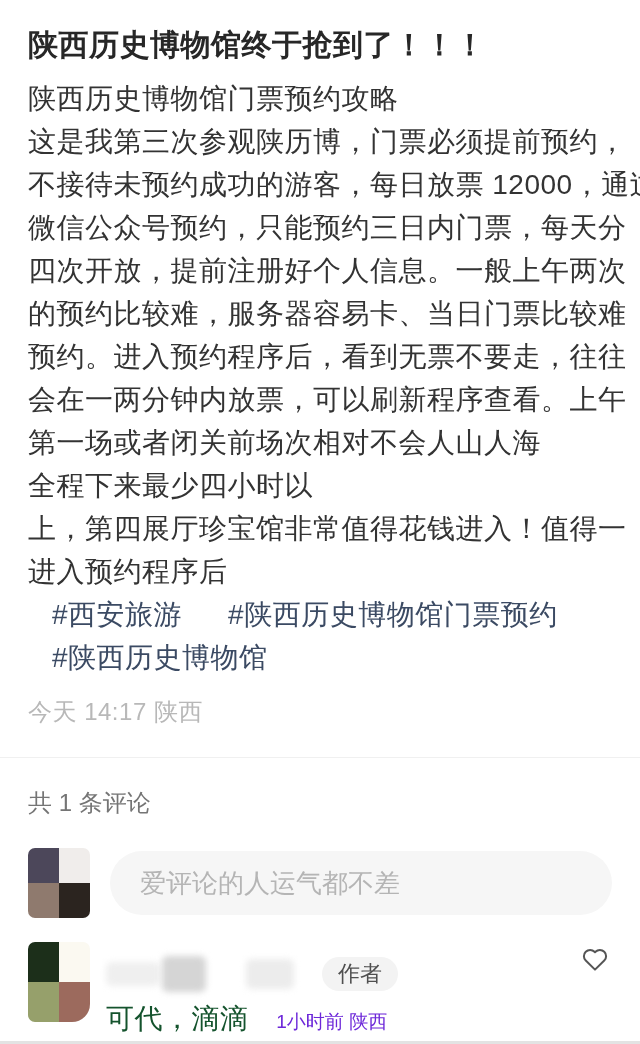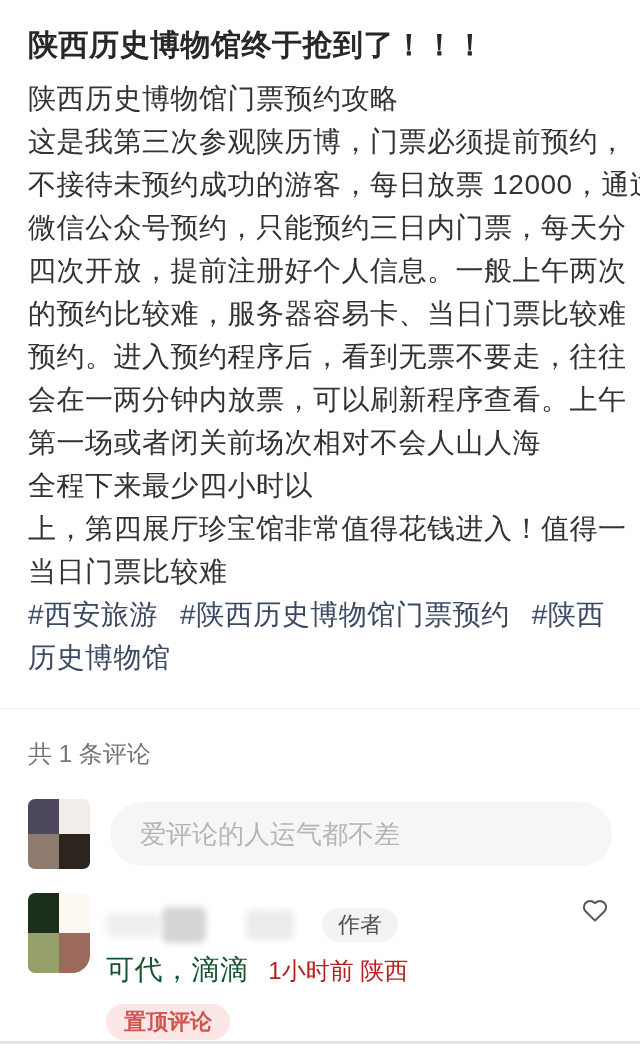--- a/index.html
+++ b/index.html
@@ -13,21 +13,21 @@
   .post-title {
     font-size:30px; line-height:38px; font-weight:700; color:#272727;
     letter-spacing:0.5px;
   }
   .post-content { margin-top:13px; }
   .content-line {
     font-size:28px; line-height:43px; color:#333333; letter-spacing:0.5px;
     white-space:nowrap;
   }
   .hashtags { line-height:43px; font-size:28px; letter-spacing:0.5px; }
-  .hashtag { color:#3b4a63; margin-right:22px; display:inline; }
+  .hashtag { color:#3b4a63; margin-right:22px; display:inline;margin-left:24px; }
   .post-meta {
     margin-top:17px; font-size:24px; color:#b8b8b8; letter-spacing:0.5px;
   }
   .divider { height:1px; background:#f0f0f0; margin:29px -28px 0; }
 
   .comments-count { margin-top:29px; font-size:24px; color:#757575; }
 
   .comment-input-row { margin-top:29px; display:flex; align-items:center; }
   .avatar {
     width:62px; flex:0 0 62px; border-radius:7px; overflow:hidden;
@@ -53,21 +53,21 @@
   .blob { display:inline-block; border-radius:6px; filter:blur(3px); }
   .blob.b1 { width:54px; height:24px; background:#efefef; }
   .blob.b2 { width:44px; height:36px; background:#d5d5d5; margin-left:2px; }
   .blob.b3 { width:48px; height:30px; background:#ececec; margin-left:40px; }
   .author-badge {
     margin-left:28px; background:#f3f3f3; color:#4f4f4f; font-size:22px;
     padding:4px 16px; border-radius:999px; line-height:1.2;
   }
   .text-row { margin-top:10px; font-size:28px; line-height:34px; }
   .c-text { color:#14532d; letter-spacing:0.5px; }
-  .c-meta { color:#b91c1c; font-size:24px; margin-left:12px; }
+  .c-meta { color:#6d28d9; font-size:19px; margin-left:20px; }
   .pinned-row { margin-top:16px; }
   .pinned {
     display:inline-block; background:#fbe7e6; color:#d25350; font-size:22px;
     font-weight:700; padding:5px 18px; border-radius:999px; line-height:1.2;
   }
   .like-btn { position:absolute; right:2px; top:2px; width:30px; height:30px; }
   .bottom-strip {
     position:absolute; left:0; right:0; bottom:0; height:3px; background:#e3e3e3;
   }
 </style>
@@ -83,25 +83,26 @@
       <div class="content-line">这是我第三次参观陕历博，门票必须提前预约，</div>
       <div class="content-line">不接待未预约成功的游客，每日放票 12000，通过</div>
       <div class="content-line">微信公众号预约，只能预约三日内门票，每天分</div>
       <div class="content-line">四次开放，提前注册好个人信息。一般上午两次</div>
       <div class="content-line">的预约比较难，服务器容易卡、当日门票比较难</div>
       <div class="content-line">预约。进入预约程序后，看到无票不要走，往往</div>
       <div class="content-line">会在一两分钟内放票，可以刷新程序查看。上午</div>
       <div class="content-line">第一场或者闭关前场次相对不会人山人海</div>
       <div class="content-line">全程下来最少四小时以</div>
       <div class="content-line">上，第四展厅珍宝馆非常值得花钱进入！值得一</div>
-      <div class="content-line">当日门票比较难</div>
+      <div class="content-line">进入预约程序后</div>
     </div>
 
   <div class="hashtags"><span class="hashtag">#西安旅游</span><span class="hashtag">#陕西历史博物馆门票预约</span><span class="hashtag">#陕西历史博物馆</span></div>
 
+  <div class="post-meta">今天 14:17 陕西</div>
 
   <div class="divider"></div>
 
   <div class="comments-count">共 1 条评论</div>
 
   <div class="comment-input-row">
     <div class="avatar input-avatar">
       <span class="q1"></span>
         <span class="q2"></span>
         <span class="q3"></span>

